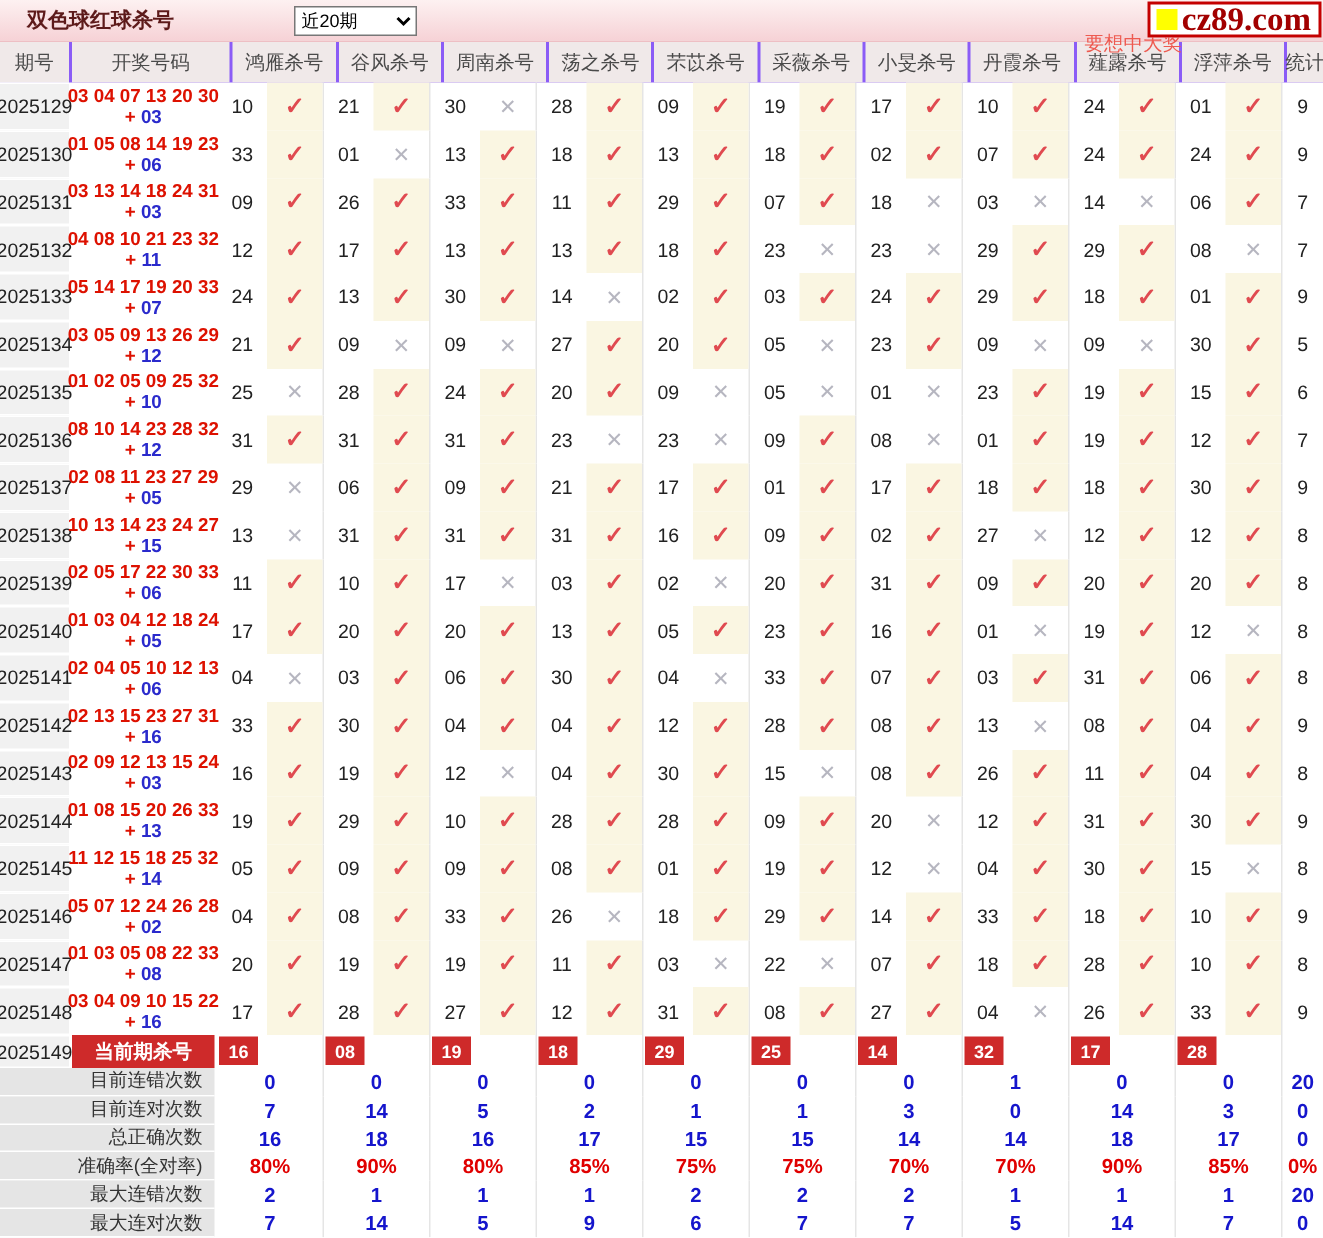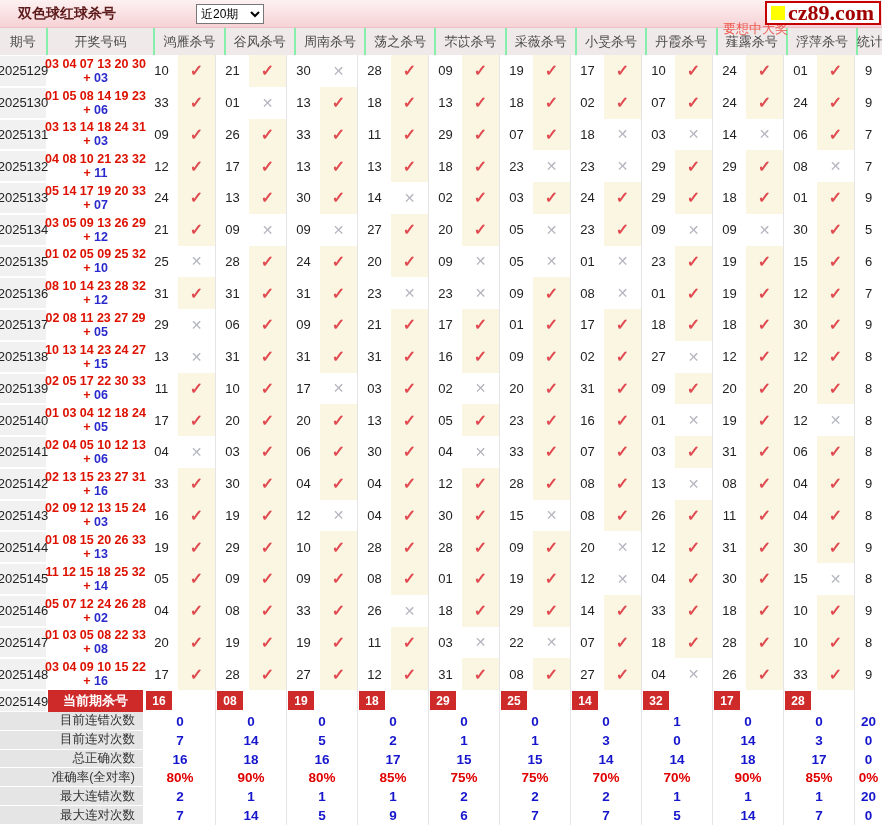--- a/index.html
+++ b/index.html
@@ -3,30 +3,30 @@
 <meta charset="utf-8">
 <style>
   html,body{margin:0;padding:0;background:#fff;}
   .app{position:relative;width:882px;height:825px;background:#fff;overflow:hidden;
        font-family:"Liberation Sans",sans-serif;}
   
   .topbar{position:relative;height:28px;background:linear-gradient(#fdf1f1,#f6d2d6);
           border-bottom:1px solid #eebfc4;box-sizing:border-box;padding-left:42px;}
   .title{position:absolute;left:18px;top:0;line-height:27px;font-size:14px;
          font-weight:bold;color:#5d1a1a;}
-  .period-select{position:absolute;left:196px;top:4px;width:68px;height:20px;
+  .period-select{position:absolute;left:196px;top:4px;width:82px;height:20px;
          font-size:12px;border:1px solid #777;background:#fff;
          font-family:"Liberation Sans",sans-serif;}
   .promo{position:absolute;right:94px;top:16px;line-height:26px;font-size:13px;color:#ee5a50;}
   .logo{position:absolute;right:1px;top:1px;height:18px;padding:1px 5px 1px 4px;
         background:#fff;border:2px solid #c40000;display:flex;align-items:center;gap:3px;z-index:2;cursor:pointer;}
   .logo-sq{width:14px;height:14px;background:#ffff00;}
   .logo-text{font-family:"Liberation Serif",serif;font-size:22px;font-weight:bold;color:#a20000;line-height:18px;}
   
-  .thead{display:flex;height:27px;background:#86efac;}
+  .thead{display:flex;height:27px;background:#8b5cf6;}
   .th{background:#f0e9e9;color:#4a4a4a;font-size:13px;display:flex;align-items:center;
       justify-content:center;margin-right:2px;box-sizing:border-box;white-space:nowrap;}
   .w-period{width:46px}.w-draw{width:107px}.w-exp{width:69px}.w-stat{width:24px;margin-right:0}
   
   .row{display:flex;height:31.75px;}
   .cell-period{width:46px;margin-right:2px;background:#f1f1f1;border-top:1px solid #fff;
       border-bottom:1px solid #fff;box-sizing:border-box;display:flex;align-items:center;
       justify-content:center;font-size:13px;color:#222;}
   .cell-draw{width:95px;margin-right:2px;display:flex;flex-direction:column;align-items:center;
       justify-content:center;line-height:14px;}

